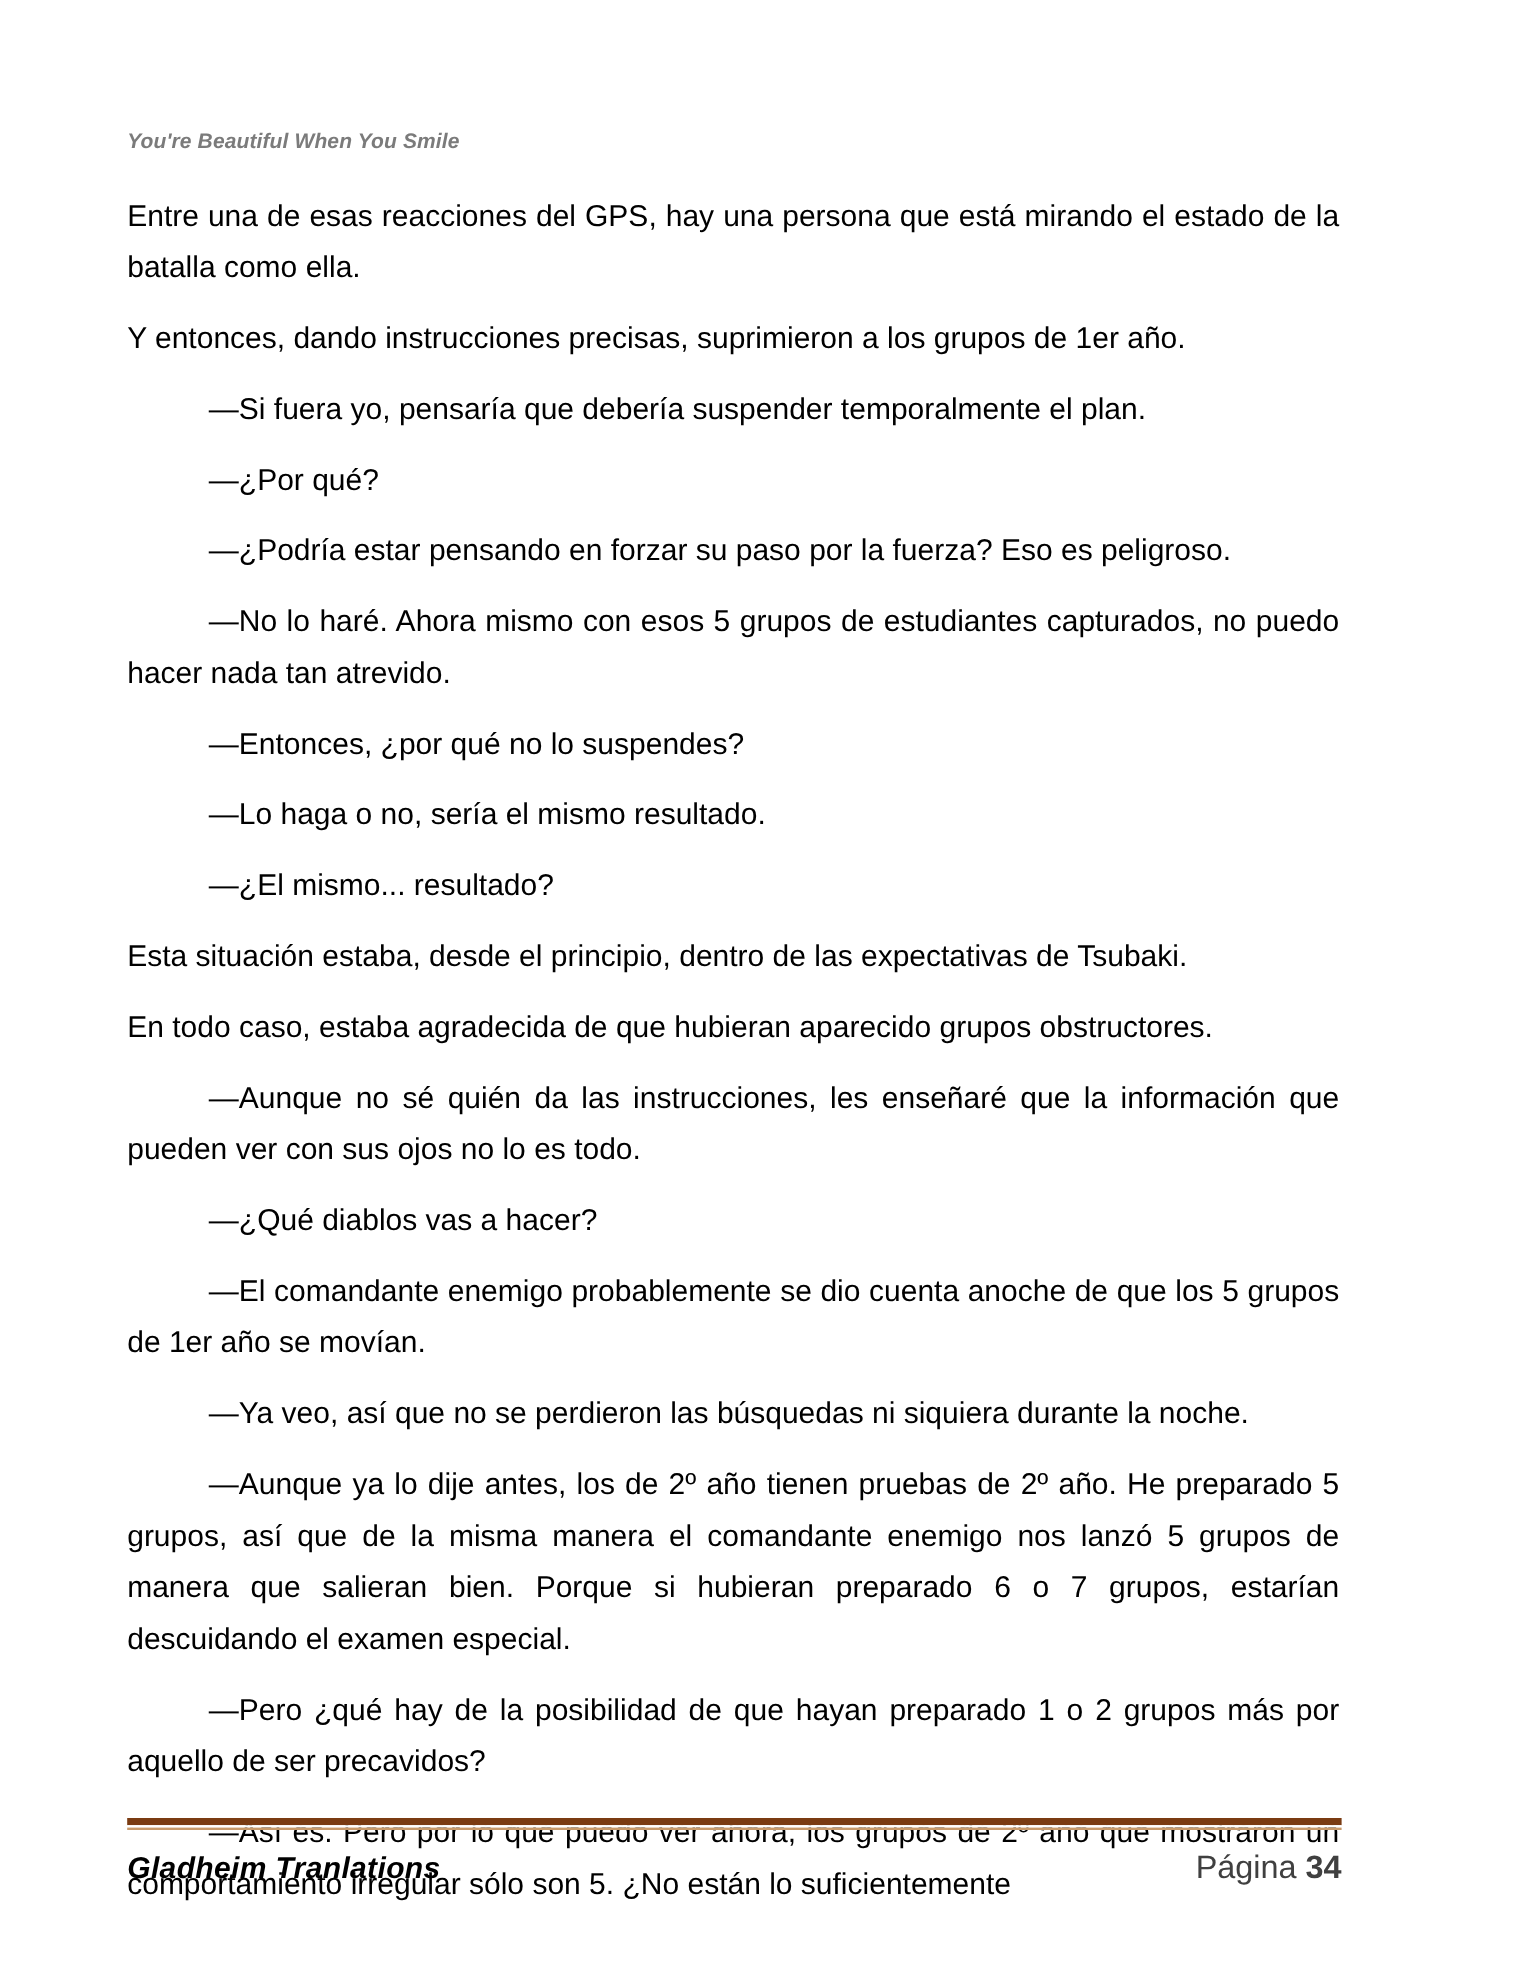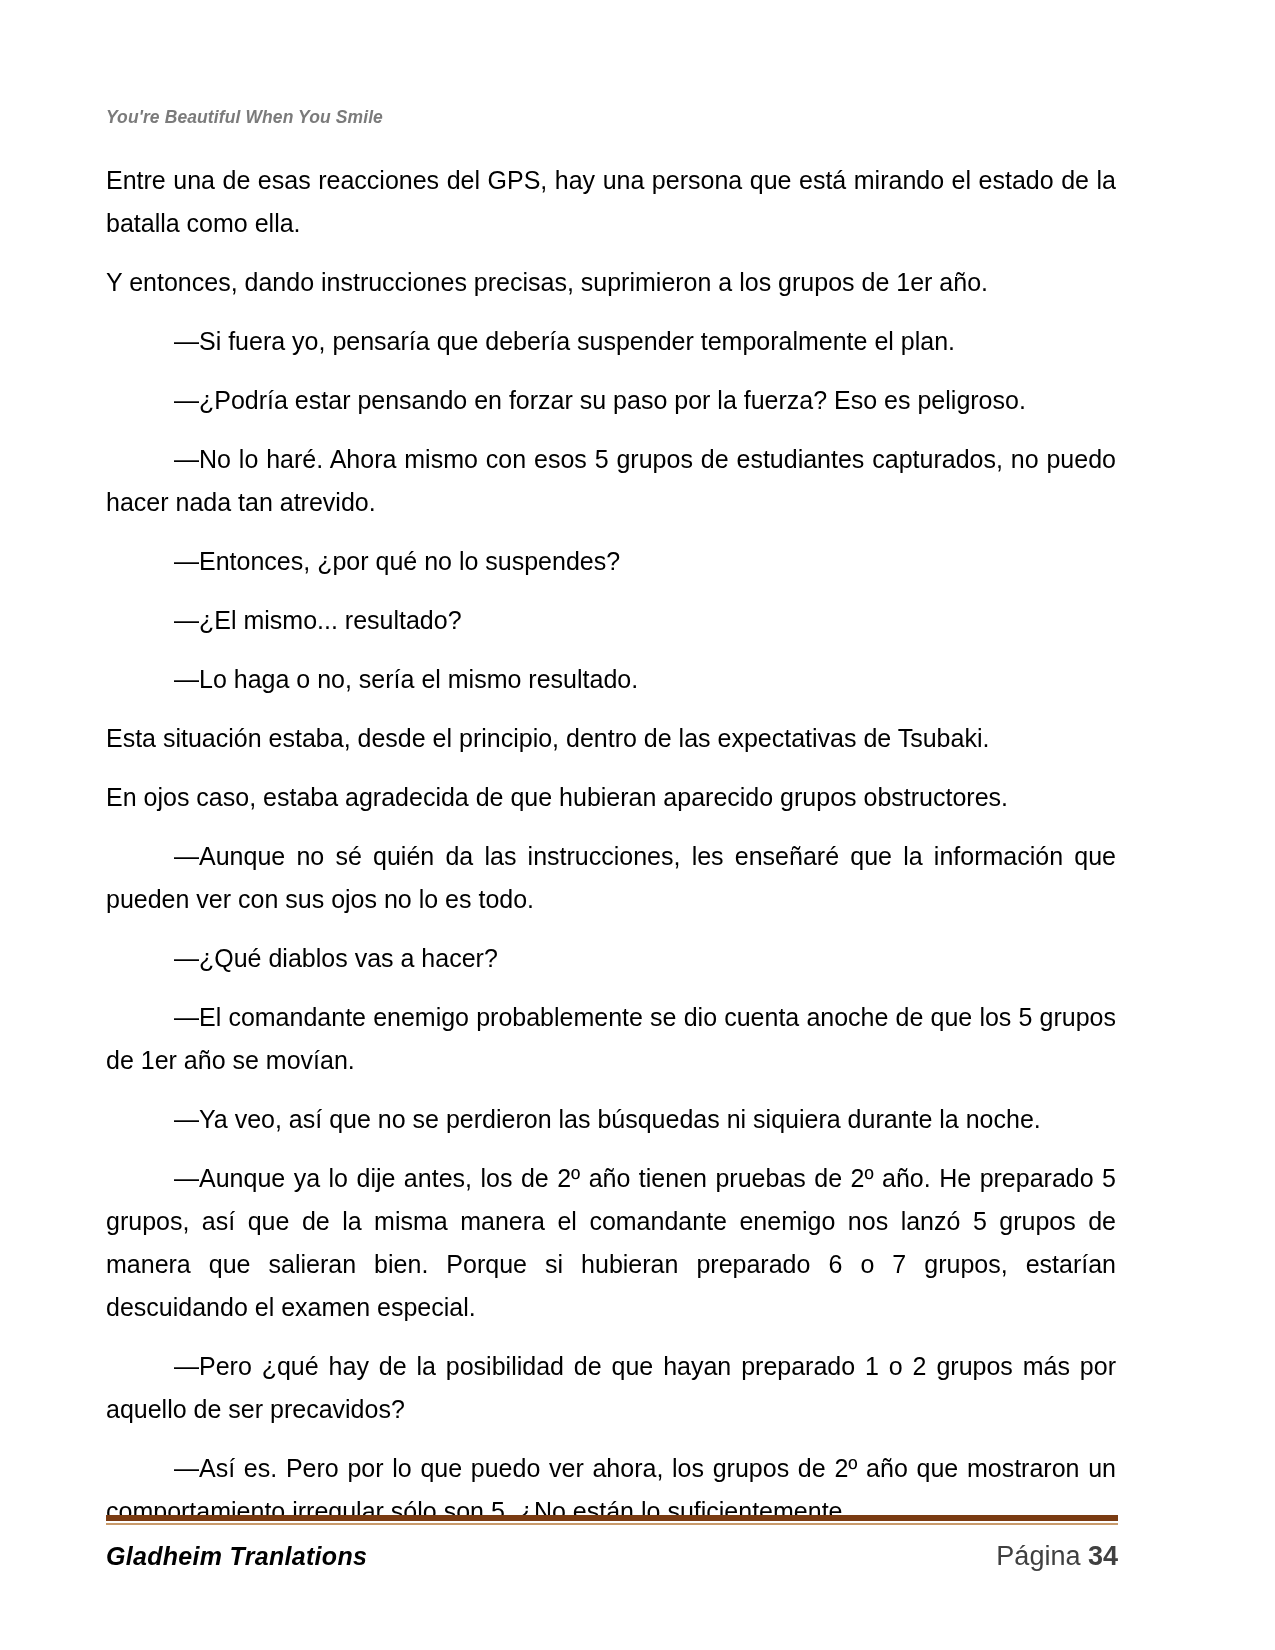--- a/index.html
+++ b/index.html
@@ -119,27 +119,28 @@
 <div class="page">
 
   <div class="running-header">
     <div class="title">You're Beautiful When You Smile</div>
   </div>
 
   <div class="body-column">
     <p class="para">Entre una de esas reacciones del GPS, hay una persona que está mirando el estado de la batalla como ella.</p>
     <p class="para">Y entonces, dando instrucciones precisas, suprimieron a los grupos de 1er año.</p>
     <p class="para indent">—Si fuera yo, pensaría que debería suspender temporalmente el plan.</p>
+    <p class="para indent">—¿Por qué?</p>
     <p class="para indent">—¿Podría estar pensando en forzar su paso por la fuerza? Eso es peligroso.</p>
     <p class="para indent">—No lo haré. Ahora mismo con esos 5 grupos de estudiantes capturados, no puedo hacer nada tan atrevido.</p>
     <p class="para indent">—Entonces, ¿por qué no lo suspendes?</p>
+    <p class="para indent">—Lo haga o no, sería el mismo resultado.</p>
     <p class="para indent">—¿El mismo... resultado?</p>
-    <p class="para indent">—Lo haga o no, sería el mismo resultado.</p>
     <p class="para">Esta situación estaba, desde el principio, dentro de las expectativas de Tsubaki.</p>
-    <p class="para">En ojos caso, estaba agradecida de que hubieran aparecido grupos obstructores.</p>
+    <p class="para">En todo caso, estaba agradecida de que hubieran aparecido grupos obstructores.</p>
     <p class="para indent">—Aunque no sé quién da las instrucciones, les enseñaré que la información que pueden ver con sus ojos no lo es todo.</p>
     <p class="para indent">—¿Qué diablos vas a hacer?</p>
     <p class="para indent">—El comandante enemigo probablemente se dio cuenta anoche de que los 5 grupos de 1er año se movían.</p>
     <p class="para indent">—Ya veo, así que no se perdieron las búsquedas ni siquiera durante la noche.</p>
     <p class="para indent">—Aunque ya lo dije antes, los de 2º año tienen pruebas de 2º año. He preparado 5 grupos, así que de la misma manera el comandante enemigo nos lanzó 5 grupos de manera que salieran bien. Porque si hubieran preparado 6 o 7 grupos, estarían descuidando el examen especial.</p>
     <p class="para indent">—Pero ¿qué hay de la posibilidad de que hayan preparado 1 o 2 grupos más por aquello de ser precavidos?</p>
     <p class="para indent last">—Así es. Pero por lo que puedo ver ahora, los grupos de 2º año que mostraron un comportamiento irregular sólo son 5. ¿No están lo suficientemente</p>
   </div>
 
   <div class="footer">

